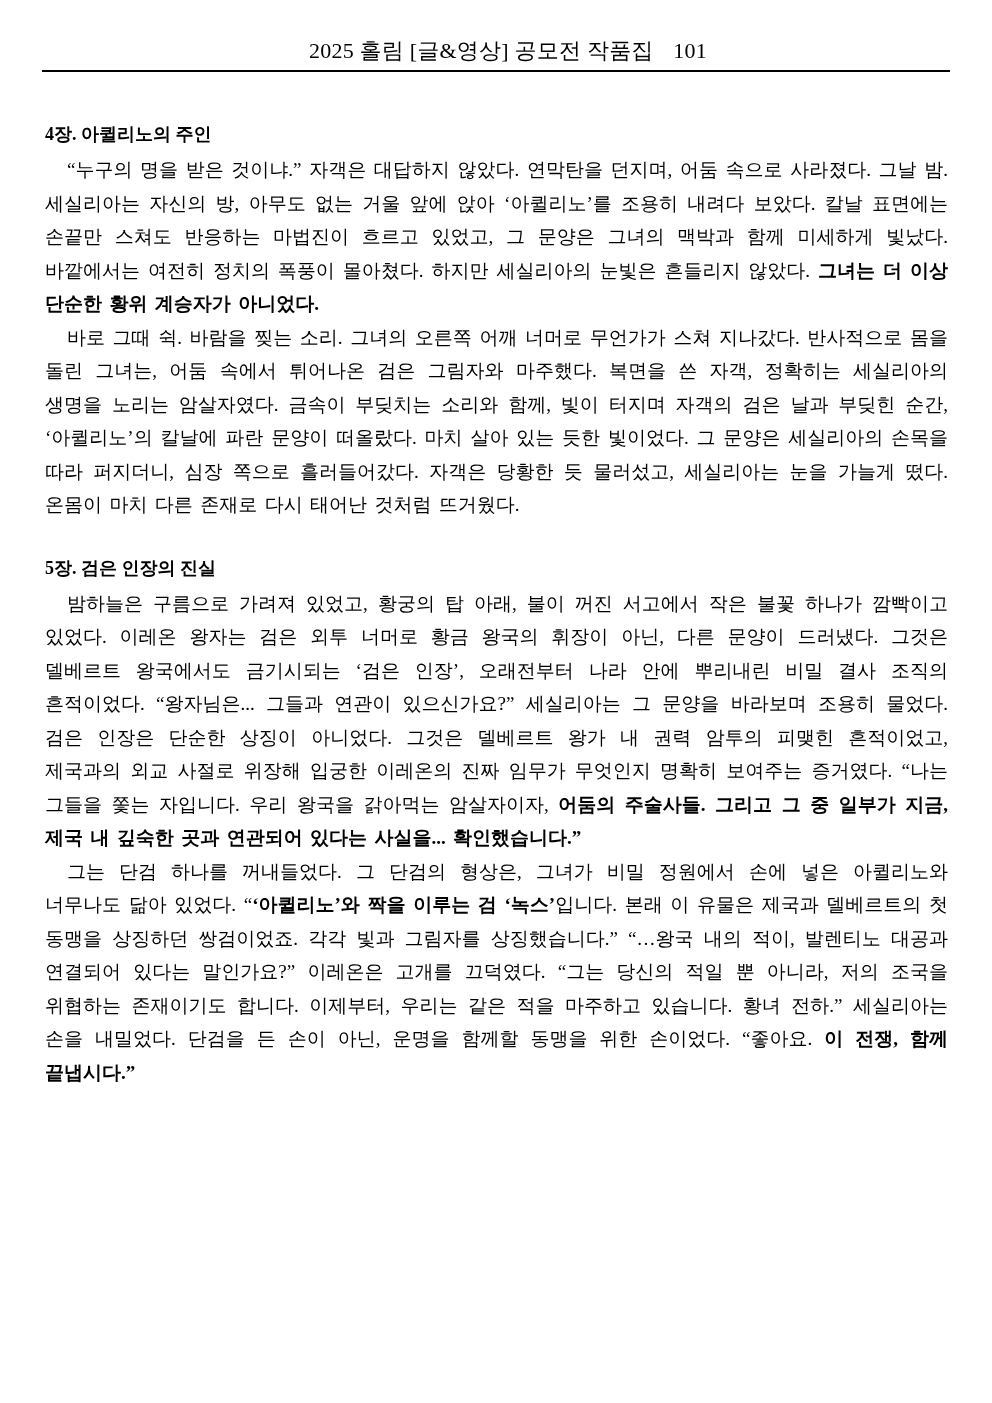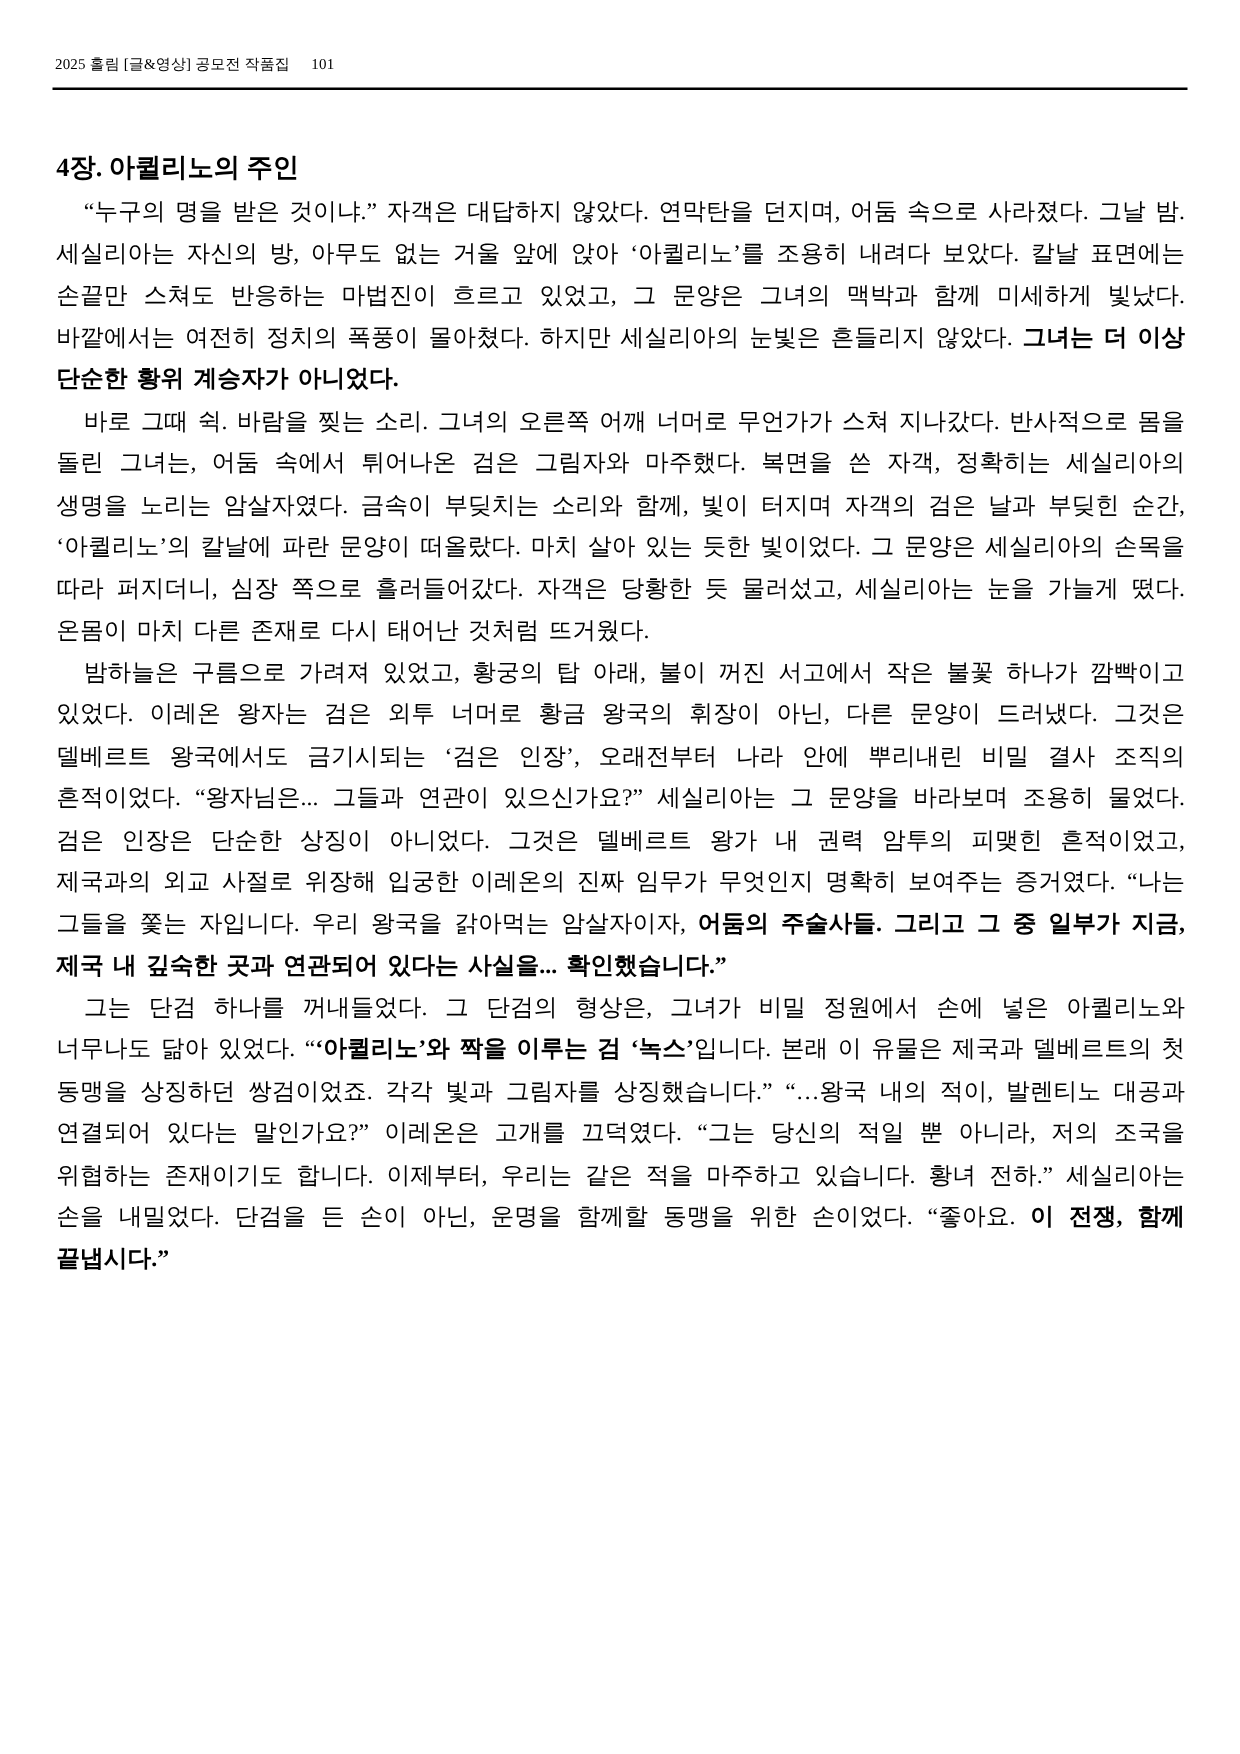--- a/index.html
+++ b/index.html
@@ -9,40 +9,40 @@
   }
   body {
     width: 992px;
     height: 1403px;
     font-family: "Liberation Serif", "DejaVu Serif", serif;
     color: #000000;
     position: relative;
     overflow: hidden;
   }
   .page-header {
-    padding: 40px 44px 0 44px;
-    text-align: left;
-    font-size: 12px;
+    padding: 40px 44px 0 68px;
+    text-align: center;
+    font-size: 22px;
     line-height: 22px;
     letter-spacing: 0.01em;
   }
   .page-header .header-title {
     margin-right: 14px;
   }
   .header-rule {
     margin: 8px 42px 0 42px;
     border: none;
     border-top: 2px solid #000000;
     height: 0;
   }
   .doc-body {
     margin: 46px 44px 0 45px;
   }
   .chapter-heading {
-    font-size: 21px;
+    font-size: 18px;
     font-weight: bold;
     margin: 30px 0 2px 0;
     line-height: 33px;
   }
   section:first-child .chapter-heading {
     margin-top: 0;
   }
   .para {
     margin: 0;
     font-size: 19px;
@@ -70,17 +70,18 @@
 <hr class="header-rule">
 
 <main class="doc-body">
   <div>
       <section>
         <h2 class="chapter-heading">4장. 아퀼리노의 주인</h2>
         <p class="para indent"><span>“누구의 명을 받은 것이냐.” 자객은 대답하지 않았다. 연막탄을 던지며, 어둠 속으로 사라졌다. 그날 밤. 세실리아는 자신의 방, 아무도 없는 거울 앞에 앉아 ‘아퀼리노’를 조용히 내려다 보았다. 칼날 표면에는 손끝만 스쳐도 반응하는 마법진이 흐르고 있었고, 그 문양은 그녀의 맥박과 함께 미세하게 빛났다. 바깥에서는 여전히 정치의 폭풍이 몰아쳤다. 하지만 세실리아의 눈빛은 흔들리지 않았다. </span><b>그녀는 더 이상 단순한 황위 계승자가 아니었다.</b></p>
         <p class="para indent"><span>바로 그때 쉭. 바람을 찢는 소리. 그녀의 오른쪽 어깨 너머로 무언가가 스쳐 지나갔다. 반사적으로 몸을 돌린 그녀는, 어둠 속에서 튀어나온 검은 그림자와 마주했다. 복면을 쓴 자객, 정확히는 세실리아의 생명을 노리는 암살자였다. 금속이 부딪치는 소리와 함께, 빛이 터지며 자객의 검은 날과 부딪힌 순간, ‘아퀼리노’의 칼날에 파란 문양이 떠올랐다. 마치 살아 있는 듯한 빛이었다. 그 문양은 세실리아의 손목을 따라 퍼지더니, 심장 쪽으로 흘러들어갔다. 자객은 당황한 듯 물러섰고, 세실리아는 눈을 가늘게 떴다. 온몸이 마치 다른 존재로 다시 태어난 것처럼 뜨거웠다.</span></p>
       </section>
       <section>
+        <h2 class="chapter-heading">5장. 검은 인장의 진실</h2>
         <p class="para indent"><span>밤하늘은 구름으로 가려져 있었고, 황궁의 탑 아래, 불이 꺼진 서고에서 작은 불꽃 하나가 깜빡이고 있었다. 이레온 왕자는 검은 외투 너머로 황금 왕국의 휘장이 아닌, 다른 문양이 드러냈다. 그것은 델베르트 왕국에서도 금기시되는 ‘검은 인장’, 오래전부터 나라 안에 뿌리내린 비밀 결사 조직의 흔적이었다. “왕자님은... 그들과 연관이 있으신가요?” 세실리아는 그 문양을 바라보며 조용히 물었다. 검은 인장은 단순한 상징이 아니었다. 그것은 델베르트 왕가 내 권력 암투의 피맺힌 흔적이었고, 제국과의 외교 사절로 위장해 입궁한 이레온의 진짜 임무가 무엇인지 명확히 보여주는 증거였다. “나는 그들을 쫓는 자입니다. 우리 왕국을 갉아먹는 암살자이자, </span><b>어둠의 주술사들. 그리고 그 중 일부가 지금, 제국 내 깊숙한 곳과 연관되어 있다는 사실을... 확인했습니다.”</b></p>
         <p class="para indent"><span>그는 단검 하나를 꺼내들었다. 그 단검의 형상은, 그녀가 비밀 정원에서 손에 넣은 아퀼리노와 너무나도 닮아 있었다. “</span><b>‘아퀼리노’와 짝을 이루는 검 ‘녹스’</b><span>입니다. 본래 이 유물은 제국과 델베르트의 첫 동맹을 상징하던 쌍검이었죠. 각각 빛과 그림자를 상징했습니다.” “…왕국 내의 적이, 발렌티노 대공과 연결되어 있다는 말인가요?” 이레온은 고개를 끄덕였다. “그는 당신의 적일 뿐 아니라, 저의 조국을 위협하는 존재이기도 합니다. 이제부터, 우리는 같은 적을 마주하고 있습니다. 황녀 전하.” 세실리아는 손을 내밀었다. 단검을 든 손이 아닌, 운명을 함께할 동맹을 위한 손이었다. “좋아요. </span><b>이 전쟁, 함께 끝냅시다.”</b></p>
       </section>
     </div>
 </main>
 
 </body></html>

